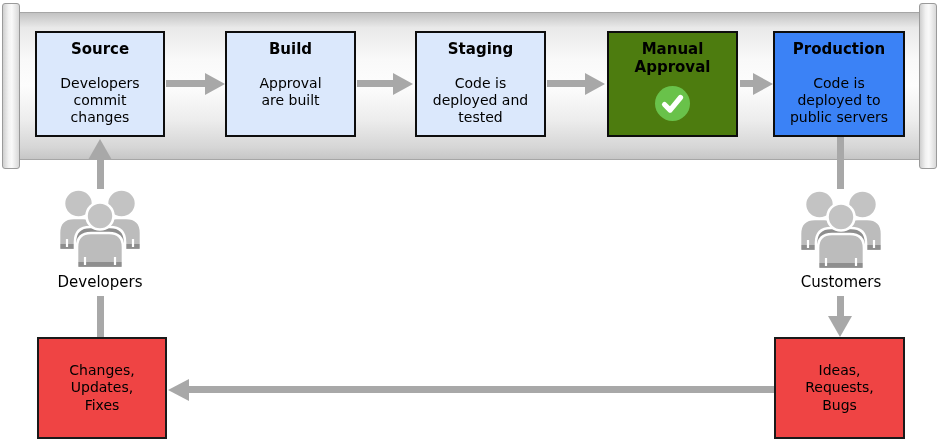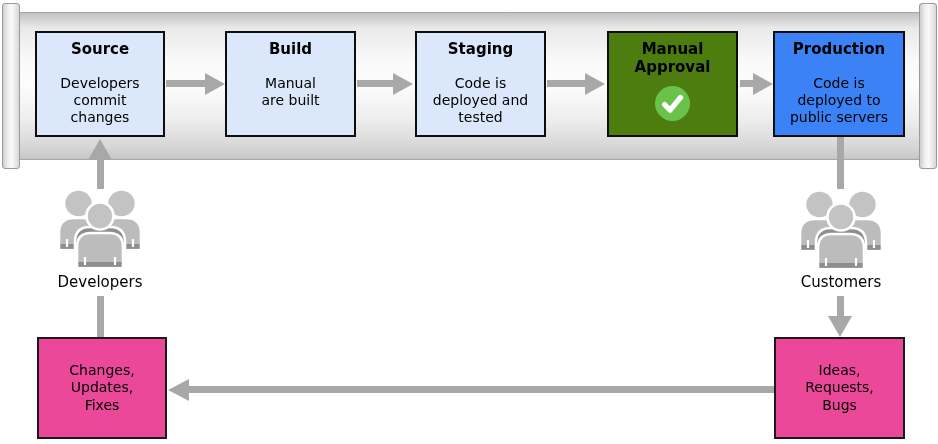--- a/index.html
+++ b/index.html
@@ -45,21 +45,21 @@
   .head-right{border-top:11px solid transparent;border-bottom:11px solid transparent;border-left:20px solid #a8a8a8;}
   .head-left{border-top:11px solid transparent;border-bottom:11px solid transparent;border-right:21px solid #a8a8a8;}
   .head-up{border-left:12px solid transparent;border-right:12px solid transparent;border-bottom:21px solid #a8a8a8;}
   .head-down{border-left:12px solid transparent;border-right:12px solid transparent;border-top:21px solid #a8a8a8;}
   
   .actor-icon{position:absolute;width:96px;height:88px;}
   .actor-label{position:absolute;width:130px;text-align:center;font-size:15px;}
   
   .fb-box{
     position:absolute;top:337px;height:102px;box-sizing:border-box;
-    border:2px solid #1a1a1a;background:#ec4899;
+    border:2px solid #1a1a1a;background:#ef4444;
     display:flex;align-items:center;text-align:center;
     font-size:14px;line-height:1.25;
   }
   #fb-changes{left:37px;width:130px;}
   #fb-ideas{left:774px;width:131px;}
   .fb-text{max-width:80px;margin:0 auto;}
 </style>
 </head>
 <body>
 
@@ -68,21 +68,21 @@
   <div class="tube"></div>
   <div class="cap cap-left"></div>
   <div class="cap cap-right"></div>
 
   <div class="stage" id="stage-source">
     <div class="stage-title">Source</div>
     <div class="stage-desc">Developers commit changes</div>
   </div>
   <div class="stage" id="stage-build">
     <div class="stage-title">Build</div>
-    <div class="stage-desc">Manual are built</div>
+    <div class="stage-desc">Approval are built</div>
   </div>
   <div class="stage" id="stage-staging">
     <div class="stage-title">Staging</div>
     <div class="stage-desc">Code is deployed and tested</div>
   </div>
   <div class="stage" id="stage-manual">
     <div class="stage-title">Manual Approval</div>
     <div class="check-wrap">
       <svg width="37" height="37" viewBox="0 0 37 37" aria-hidden="true">
         <circle cx="18.5" cy="18.5" r="17.5" fill="#69c24a"></circle>

